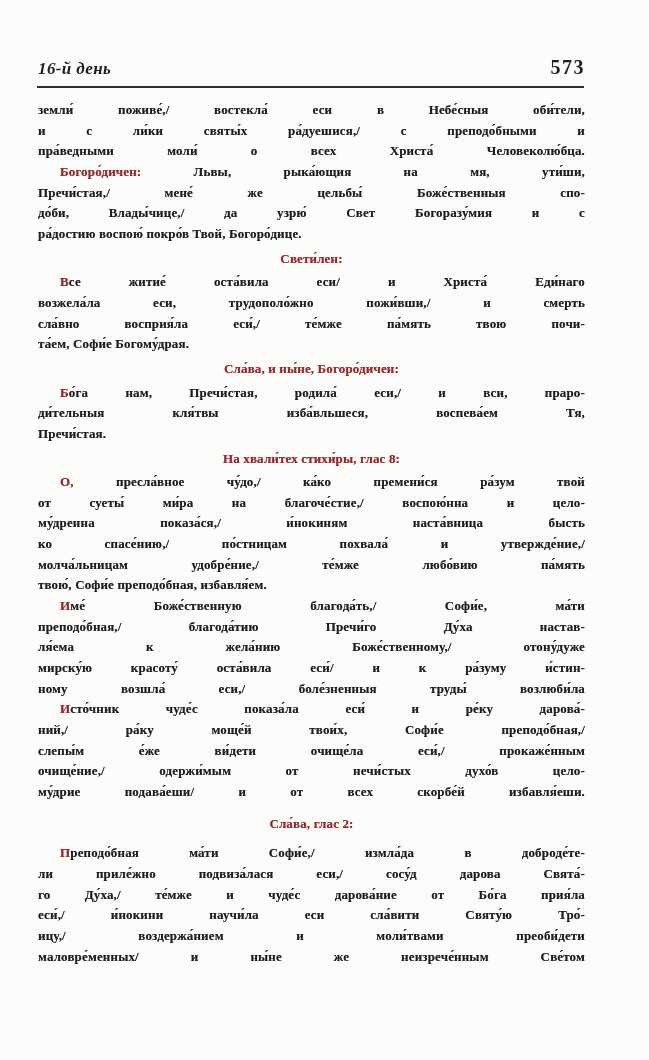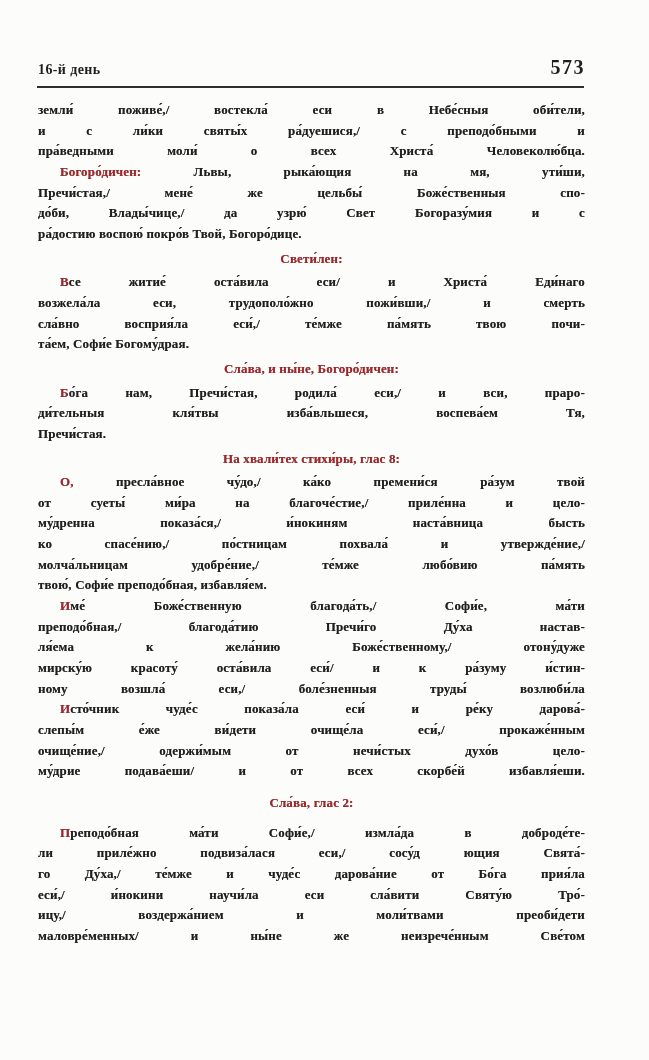--- a/index.html
+++ b/index.html
@@ -7,21 +7,21 @@
   .page{
     position:relative;width:649px;height:1060px;overflow:hidden;
     background:var(--paper,#fcfcfa);
     font-family:"Liberation Serif","DejaVu Serif",serif;
     color:var(--ink,#1f1f1f);
   }
   .header{
     position:absolute;left:38px;top:56px;width:547px;
     display:flex;justify-content:space-between;align-items:baseline;
   }
-  .day{font-weight:700;font-size:14px;letter-spacing:.4px;}
+  .day{font-style:italic;font-weight:700;font-size:17px;letter-spacing:.4px;}
   .pnum{font-weight:700;font-size:20px;letter-spacing:1.5px;}
   .rule{position:absolute;left:37px;top:86px;width:547px;height:2px;background:#2e2e2e;}
   .text{
     position:absolute;left:38px;top:100px;width:547px;
     font-size:13px;line-height:20.65px;font-weight:700;
     letter-spacing:.15px;
     text-shadow:0 0 .5px rgba(25,25,25,.55);
   }
   .para{margin:0;}
   .line{text-align:justify;text-align-last:justify;}
@@ -61,42 +61,43 @@
       </div>
       <div class="heading">Сла́ва, и ны́не, Богоро́дичен:</div>
       <div class="para">
         <div class="line ind"><span class="red">Б</span>о́га нам, Пречи́стая, родила́ еси,/ и вси, праро-</div>
         <div class="line">ди́тельныя кля́твы изба́вльшеся, воспева́ем Тя,</div>
         <div class="line noj">Пречи́стая.</div>
       </div>
       <div class="heading">На хвали́тех стихи́ры, глас 8:</div>
       <div class="para">
         <div class="line ind"><span class="red">О,</span> пресла́вное чу́до,/ ка́ко премени́ся ра́зум твой</div>
-        <div class="line">от суеты́ ми́ра на благоче́стие,/ приле́нна и цело-</div>
+        <div class="line">от суеты́ ми́ра на благоче́стие,/ воспою́нна и цело-</div>
         <div class="line">му́дренна показа́ся,/ и́нокиням наста́вница бысть</div>
         <div class="line">ко спасе́нию,/ по́стницам похвала́ и утвержде́ние,/</div>
         <div class="line">молча́льницам удобре́ние,/ те́мже любо́вию па́мять</div>
         <div class="line noj">твою́, Софи́е преподо́бная, избавля́ем.</div>
       </div>
       <div class="para">
         <div class="line ind"><span class="red">И</span>ме́ Боже́ственную благода́ть,/ Софи́е, ма́ти</div>
         <div class="line">преподо́бная,/ благода́тию Пречи́го Ду́ха настав-</div>
         <div class="line">ля́ема к жела́нию Боже́ственному,/ отону́дуже</div>
         <div class="line">мирску́ю красоту́ оста́вила еси́/ и к ра́зуму и́стин-</div>
         <div class="line">ному возшла́ еси,/ боле́зненныя труды́ возлюби́ла</div>
       </div>
       <div class="para">
         <div class="line ind"><span class="red">И</span>сто́чник чуде́с показа́ла еси́ и ре́ку дарова́-</div>
+        <div class="line">ний,/ ра́ку моще́й твои́х, Софи́е преподо́бная,/</div>
         <div class="line">слепы́м е́же ви́дети очище́ла еси́,/ прокаже́нным</div>
         <div class="line">очище́ние,/ одержи́мым от нечи́стых духо́в цело-</div>
         <div class="line">му́дрие подава́еши/ и от всех скорбе́й избавля́еши.</div>
       </div>
       <div class="heading spacious">Сла́ва, глас 2:</div>
       <div class="para">
         <div class="line ind"><span class="red">П</span>реподо́бная ма́ти Софи́е,/ измла́да в доброде́те-</div>
-        <div class="line">ли приле́жно подвиза́лася еси,/ сосу́д ющия Свята́-</div>
+        <div class="line">ли приле́жно подвиза́лася еси,/ сосу́д дарова Свята́-</div>
         <div class="line">го Ду́ха,/ те́мже и чуде́с дарова́ние от Бо́га прия́ла</div>
         <div class="line">еси́,/ и́нокини научи́ла еси сла́вити Святу́ю Тро́-</div>
         <div class="line">ицу,/ воздержа́нием и моли́твами преоби́дети</div>
         <div class="line">маловре́менных/ и ны́не же неизрече́нным Све́том</div>
       </div>
     </div>
 </div>
 
 </body></html>

